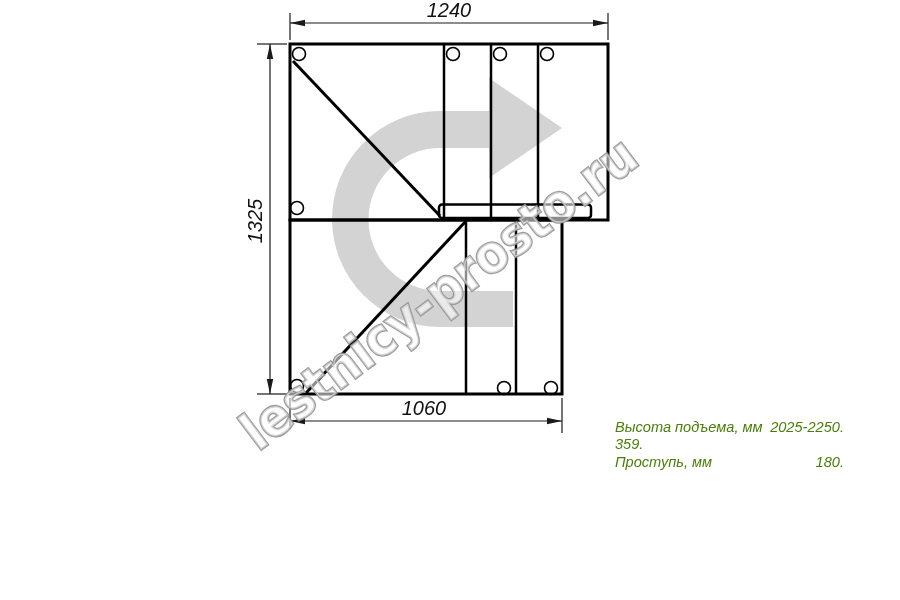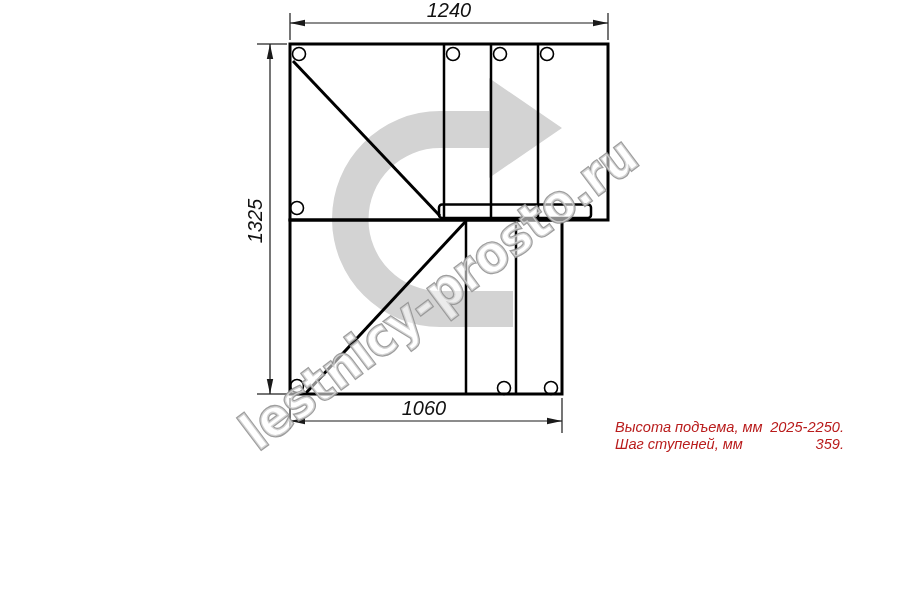--- a/index.html
+++ b/index.html
@@ -16,21 +16,21 @@
     font-family:"DejaVu Sans",sans-serif;
     font-weight:bold;font-size:52px;
     fill:rgba(255,255,255,0.55);
     stroke:rgba(148,148,148,0.9);
     stroke-width:2.6px;
     paint-order:stroke;
   }
   .specs{
     position:absolute;left:615px;top:419px;width:229px;
     font-family:"Liberation Sans",sans-serif;
-    font-style:italic;font-size:14.6px;line-height:17.4px;color:#b91c1c;
+    font-style:italic;font-size:14.6px;line-height:17.4px;color:#4d7c0f;
   }
   .spec-row{display:flex;justify-content:space-between;white-space:nowrap;}
   .spec-row .val{text-align:center;}
 </style>
 </head>
 <body>
 
 <div class="stage">
 
   <svg width="900" height="600" viewBox="0 0 900 600">
@@ -91,17 +91,20 @@
 
     <text class="watermark-text" x="258" y="452" transform="rotate(-37 258 452)" textLength="480" lengthAdjust="spacingAndGlyphs">lestnicy-prosto.ru</text>
   </svg>
 
   <div class="specs">
     <div class="spec-row">
       <span class="lbl">Высота подъема, мм</span>
       <span class="val">2025-2250.</span>
     </div>
     <div class="spec-row">
-      <span class="lbl">Шаг ступеней, мм</span>
       <span class="val">359.</span>
+    </div>
+    <div class="spec-row">
+      <span class="lbl">Проступь, мм</span>
+      <span class="val">180.</span>
     </div>
   </div>
 </div>
 
 </body></html>

